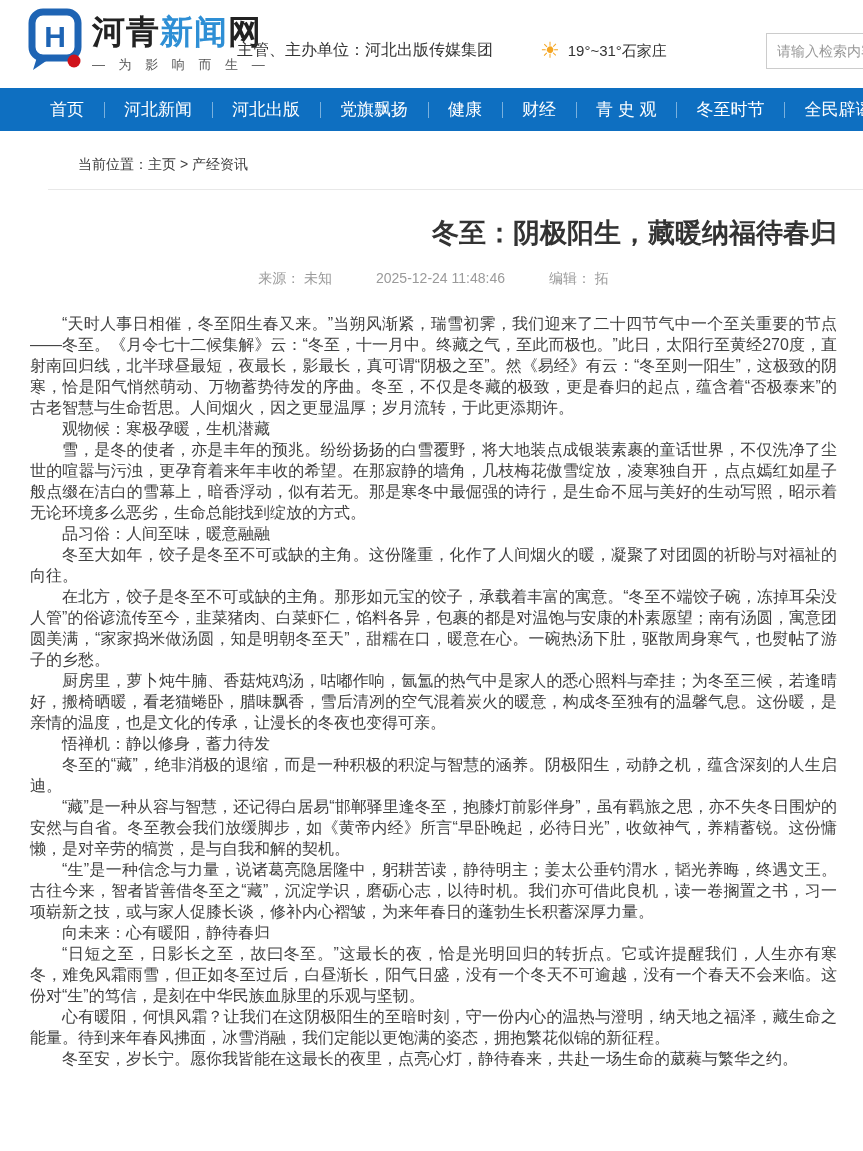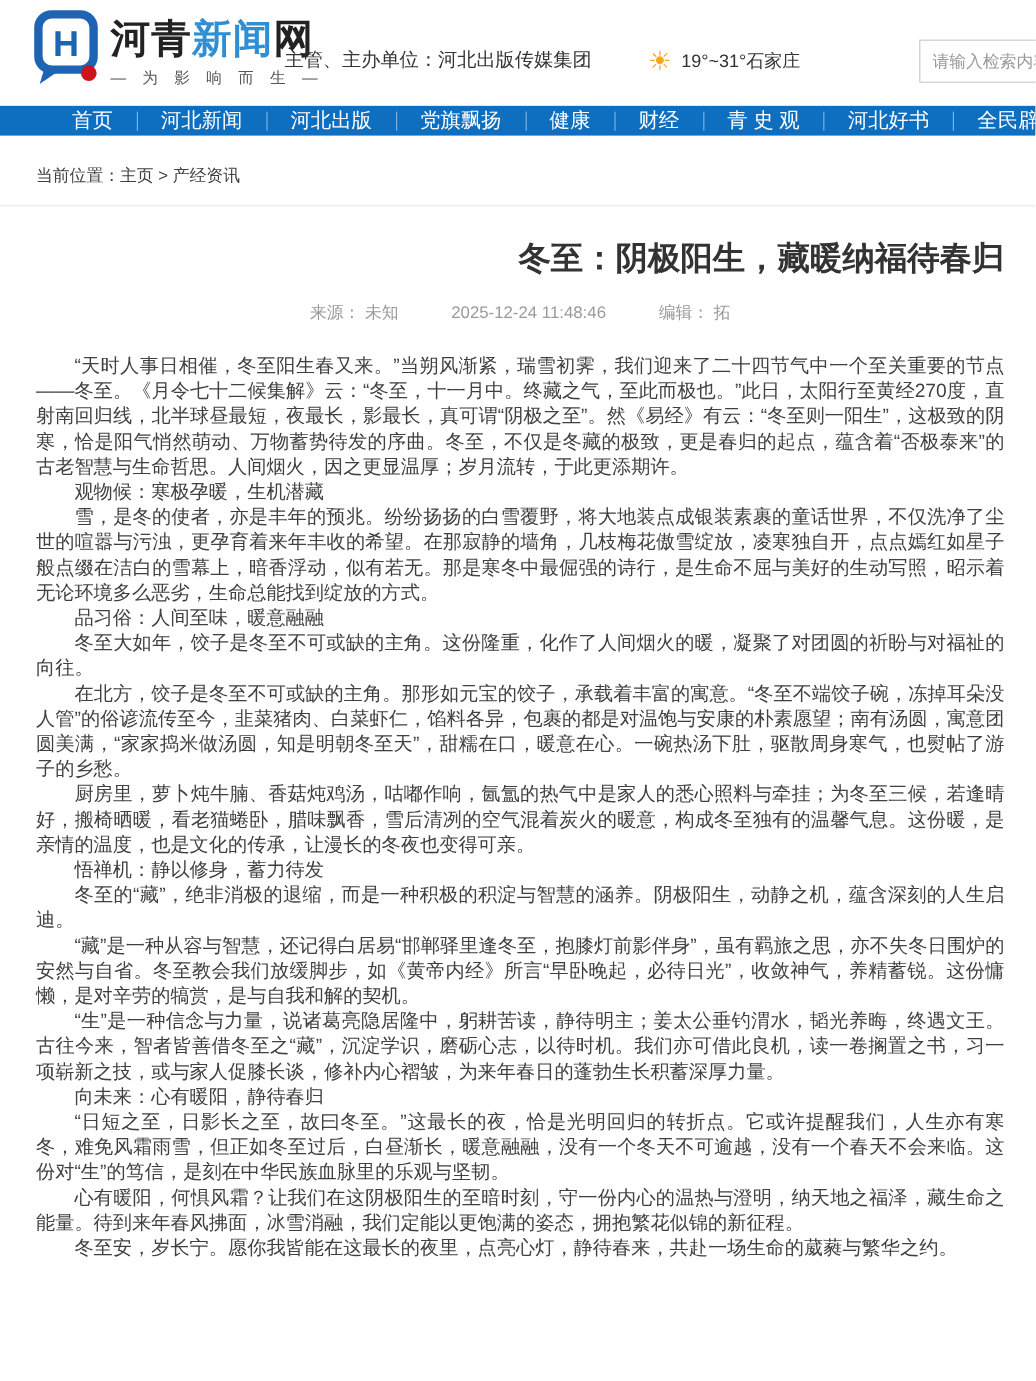--- a/index.html
+++ b/index.html
@@ -26,36 +26,37 @@
   .search-input {
     position: absolute; left: 766px; top: 33px; width: 160px; height: 36px;
     border: 1px solid #ccc; background: #fff; padding: 0 10px;
     font-size: 14px; color: #666; outline: none;
     font-family: "Liberation Sans", "DejaVu Sans", sans-serif;
   }
   .search-input::placeholder { color: #999; }
 
   
   .nav {
-    height: 25px; background: #0e6fc1; display: flex; align-items: center;
-    padding-left: 40px; white-space: nowrap; overflow: hidden;
+    height: 43px; background: #0e6fc1; display: flex; align-items: center;
+    padding-left: 30px; white-space: nowrap; overflow: hidden;
   }
   .nav-item {
     color: #ffffff; font-size: 17px; padding: 0 20px; position: relative;
     cursor: pointer; flex: 0 0 auto; line-height: 43px;
   }
   .nav-item + .nav-item::before {
     content: ""; position: absolute; left: 0; top: 14px;
     width: 1px; height: 16px; background: rgba(255,255,255,0.45);
   }
 
   
   .breadcrumb {
     padding: 25px 30px 15px 30px; font-size: 14px; color: #404040;
     border-bottom: 1px solid #e8e8e8;
+    margin-left: 48px;
   }
   .breadcrumb a { color: #404040; text-decoration: none; cursor: pointer; }
 
   
   .article { padding: 0 26px 0 30px; }
   .article-title {
     text-align: right; font-size: 27px; font-weight: bold; color: #333;
     margin-top: 26px; line-height: 34px;
   }
   .article-meta { text-align: center; font-size: 14px; color: #9a9a9a; margin-top: 20px; }
@@ -96,21 +97,21 @@
 </div>
 
 <div class="nav">
     <span class="nav-item">首页</span>
     <span class="nav-item">河北新闻</span>
     <span class="nav-item">河北出版</span>
     <span class="nav-item">党旗飘扬</span>
     <span class="nav-item">健康</span>
     <span class="nav-item">财经</span>
     <span class="nav-item">青 史 观</span>
-    <span class="nav-item">河北好书</span>
+    <span class="nav-item">冬至时节</span>
     <span class="nav-item">全民辟谣</span>
   </div>
 
 <div class="breadcrumb">
   <span>当前位置：</span><a>主页</a><span> &gt; </span><a>产经资讯</a>
 </div>
 
 <div class="article">
   <h1 class="article-title">冬至：阴极阳生，藏暖纳福待春归</h1>
 
@@ -126,18 +127,18 @@
       <p>雪，是冬的使者，亦是丰年的预兆。纷纷扬扬的白雪覆野，将大地装点成银装素裹的童话世界，不仅洗净了尘世的喧嚣与污浊，更孕育着来年丰收的希望。在那寂静的墙角，几枝梅花傲雪绽放，凌寒独自开，点点嫣红如星子般点缀在洁白的雪幕上，暗香浮动，似有若无。那是寒冬中最倔强的诗行，是生命不屈与美好的生动写照，昭示着无论环境多么恶劣，生命总能找到绽放的方式。</p>
       <p>品习俗：人间至味，暖意融融</p>
       <p>冬至大如年，饺子是冬至不可或缺的主角。这份隆重，化作了人间烟火的暖，凝聚了对团圆的祈盼与对福祉的向往。</p>
       <p>在北方，饺子是冬至不可或缺的主角。那形如元宝的饺子，承载着丰富的寓意。“冬至不端饺子碗，冻掉耳朵没人管”的俗谚流传至今，韭菜猪肉、白菜虾仁，馅料各异，包裹的都是对温饱与安康的朴素愿望；南有汤圆，寓意团圆美满，“家家捣米做汤圆，知是明朝冬至天”，甜糯在口，暖意在心。一碗热汤下肚，驱散周身寒气，也熨帖了游子的乡愁。</p>
       <p>厨房里，萝卜炖牛腩、香菇炖鸡汤，咕嘟作响，氤氲的热气中是家人的悉心照料与牵挂；为冬至三候，若逢晴好，搬椅晒暖，看老猫蜷卧，腊味飘香，雪后清冽的空气混着炭火的暖意，构成冬至独有的温馨气息。这份暖，是亲情的温度，也是文化的传承，让漫长的冬夜也变得可亲。</p>
       <p>悟禅机：静以修身，蓄力待发</p>
       <p>冬至的“藏”，绝非消极的退缩，而是一种积极的积淀与智慧的涵养。阴极阳生，动静之机，蕴含深刻的人生启迪。</p>
       <p>“藏”是一种从容与智慧，还记得白居易“邯郸驿里逢冬至，抱膝灯前影伴身”，虽有羁旅之思，亦不失冬日围炉的安然与自省。冬至教会我们放缓脚步，如《黄帝内经》所言“早卧晚起，必待日光”，收敛神气，养精蓄锐。这份慵懒，是对辛劳的犒赏，是与自我和解的契机。</p>
       <p>“生”是一种信念与力量，说诸葛亮隐居隆中，躬耕苦读，静待明主；姜太公垂钓渭水，韬光养晦，终遇文王。古往今来，智者皆善借冬至之“藏”，沉淀学识，磨砺心志，以待时机。我们亦可借此良机，读一卷搁置之书，习一项崭新之技，或与家人促膝长谈，修补内心褶皱，为来年春日的蓬勃生长积蓄深厚力量。</p>
       <p>向未来：心有暖阳，静待春归</p>
-      <p>“日短之至，日影长之至，故曰冬至。”这最长的夜，恰是光明回归的转折点。它或许提醒我们，人生亦有寒冬，难免风霜雨雪，但正如冬至过后，白昼渐长，暖意融融，没有一个冬天不可逾越，没有一个春天不会来临。这份对“生”的笃信，是刻在中华民族血脉里的乐观与坚韧。</p>
+      <p>“日短之至，日影长之至，故曰冬至。”这最长的夜，恰是光明回归的转折点。它或许提醒我们，人生亦有寒冬，难免风霜雨雪，但正如冬至过后，白昼渐长，阳气日盛，没有一个冬天不可逾越，没有一个春天不会来临。这份对“生”的笃信，是刻在中华民族血脉里的乐观与坚韧。</p>
       <p>心有暖阳，何惧风霜？让我们在这阴极阳生的至暗时刻，守一份内心的温热与澄明，纳天地之福泽，藏生命之能量。待到来年春风拂面，冰雪消融，我们定能以更饱满的姿态，拥抱繁花似锦的新征程。</p>
       <p>冬至安，岁长宁。愿你我皆能在这最长的夜里，点亮心灯，静待春来，共赴一场生命的葳蕤与繁华之约。</p>
     </div>
 
 </div>
 
 </body></html>

